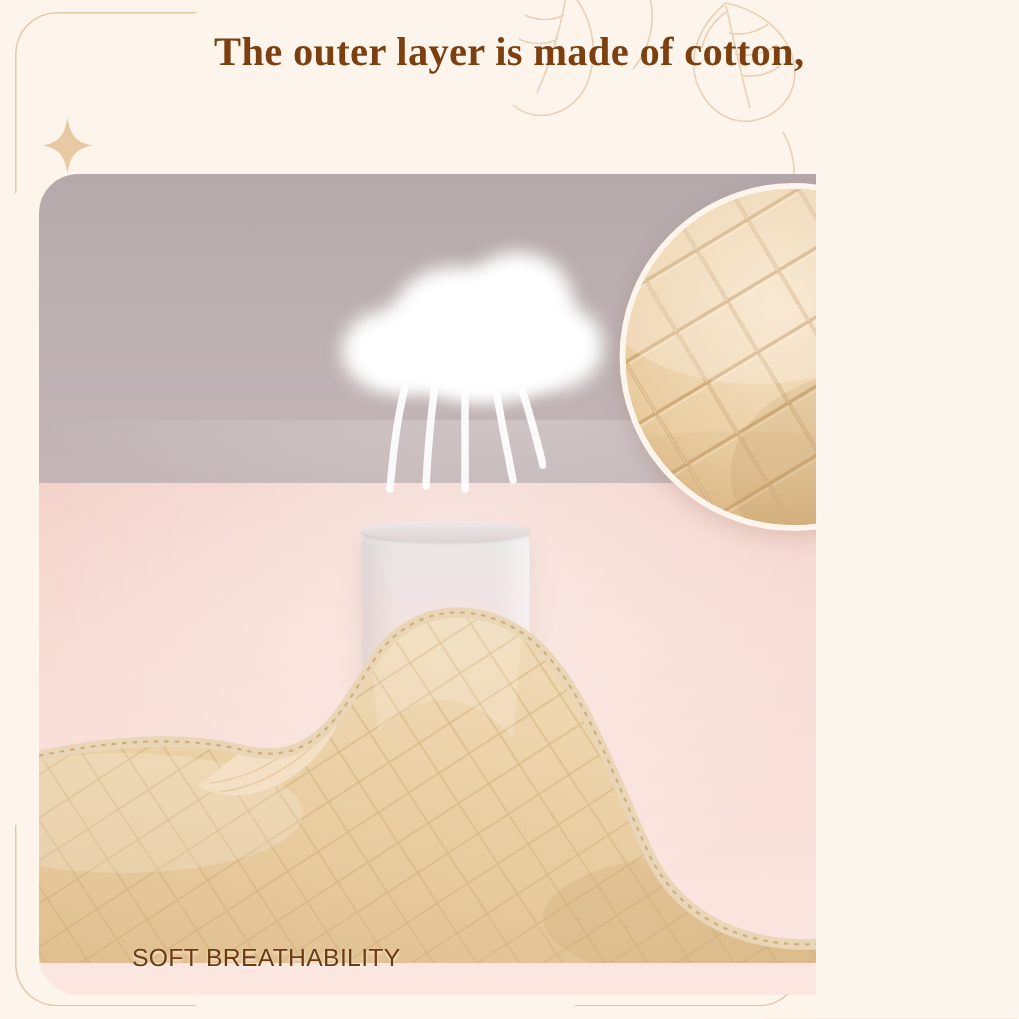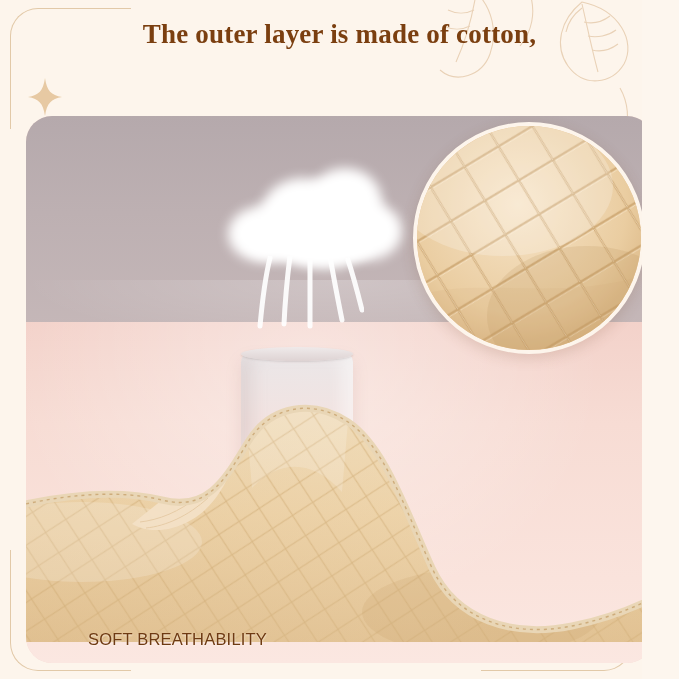--- a/index.html
+++ b/index.html
@@ -8,21 +8,21 @@
   }
   body {
     width: 679px;
     height: 679px;
     background: #fdf6ee;
     font-family: "Liberation Sans", sans-serif;
     overflow: hidden;
   }
   .poster {
     position: relative;
-    width: 642px;
+    width: 544px;
     height: 679px;
     background: #fdf5ec;
     overflow: hidden;
   }
 
   
   .leaf-deco {
     position: absolute;
     right: 0px;
     top: -8px;

